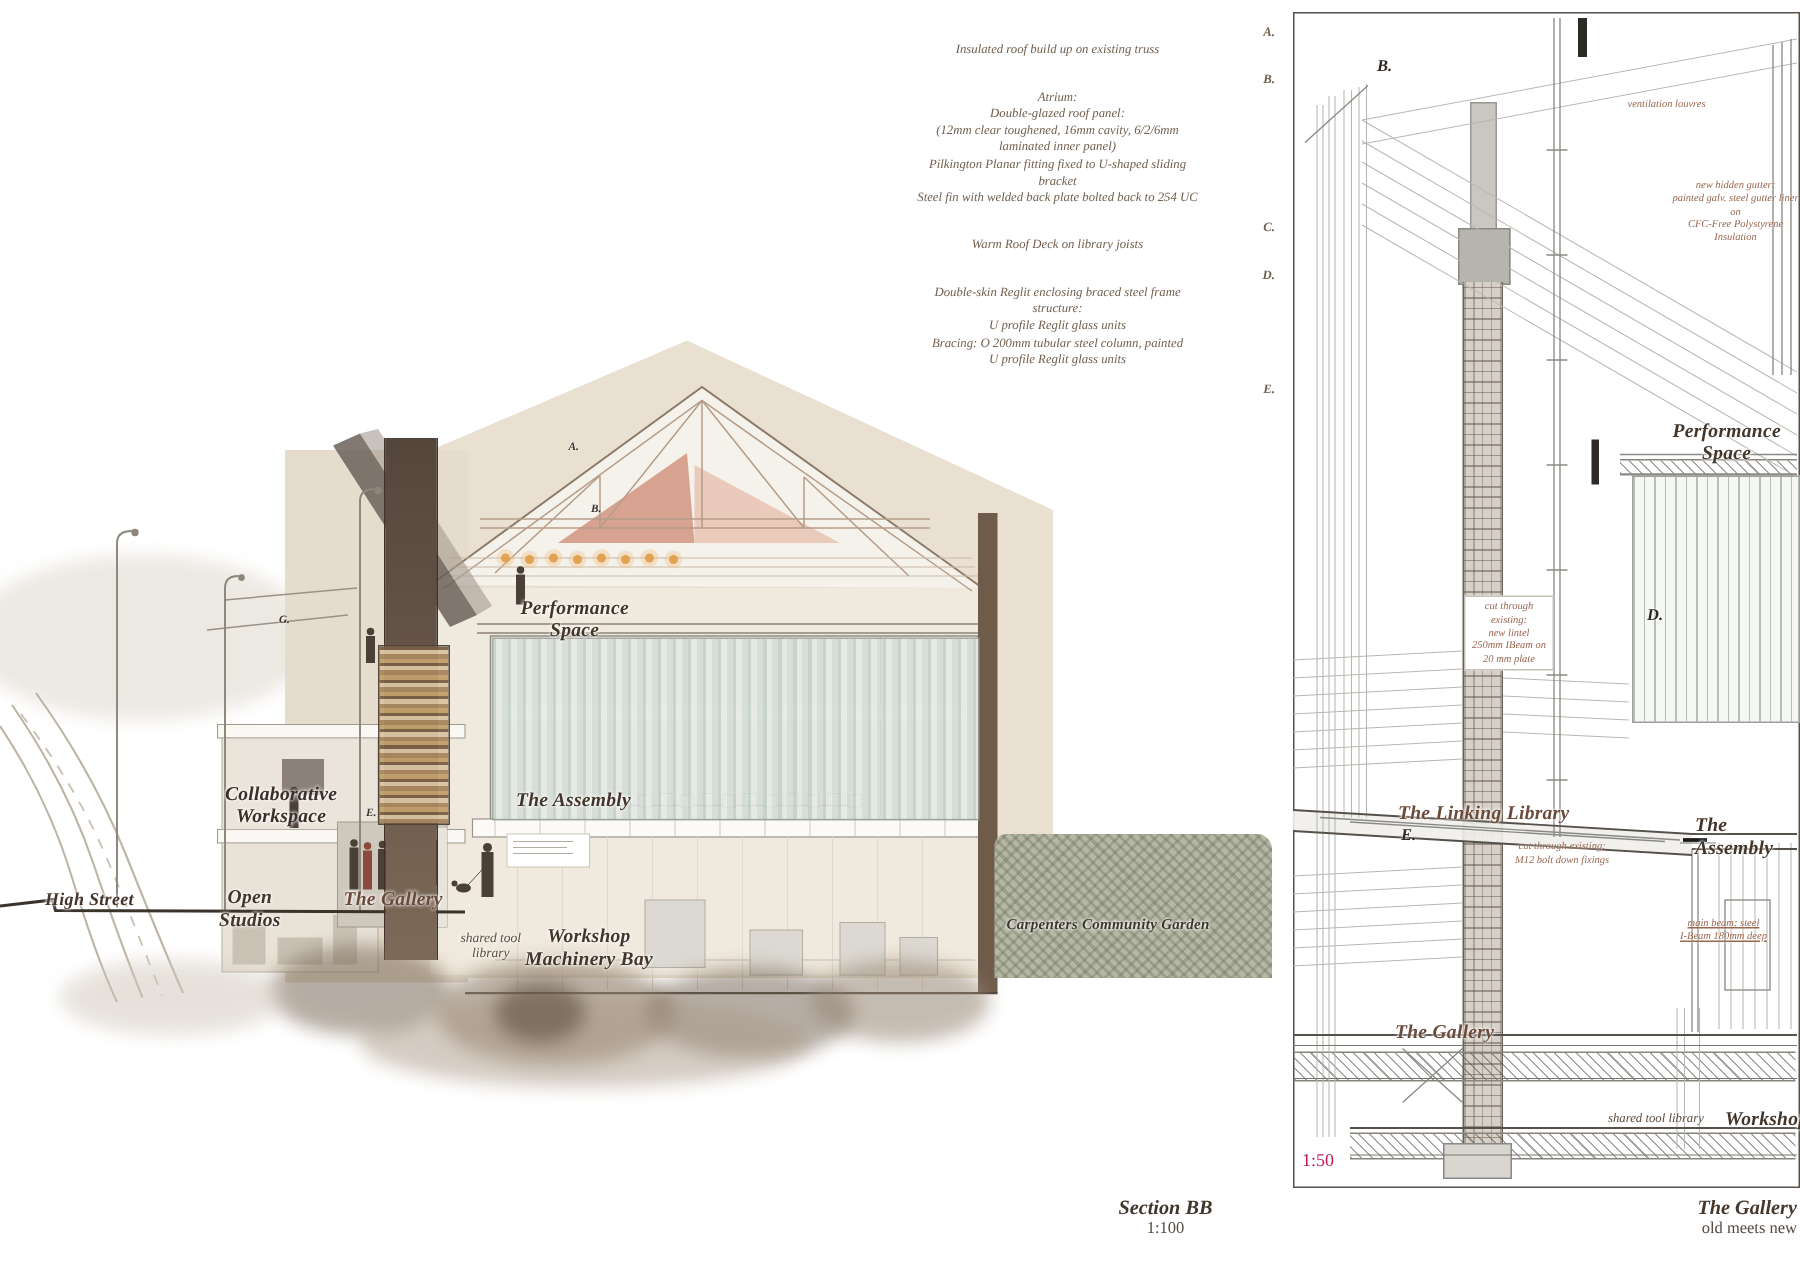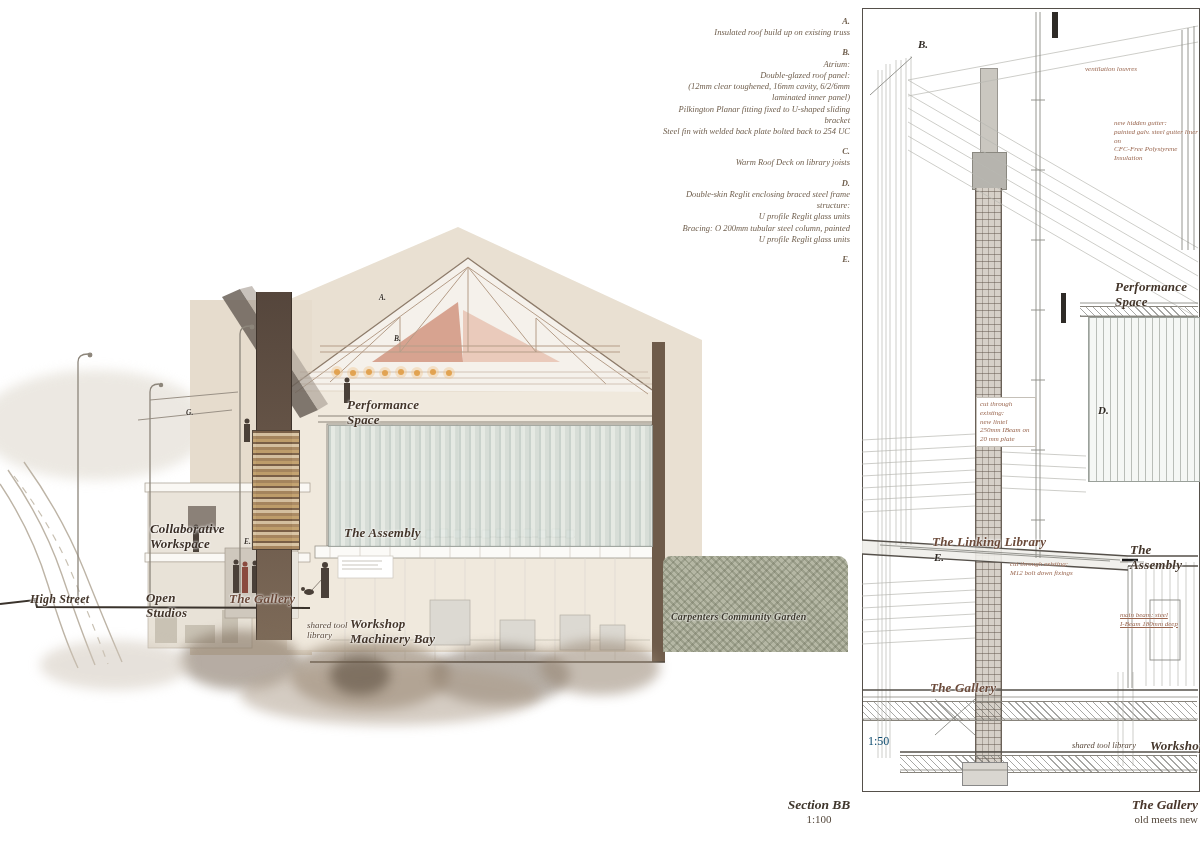--- a/index.html
+++ b/index.html
@@ -1,19 +1,19 @@
 <!DOCTYPE html>
 <html><head>
 <meta charset="utf-8">
 <style>
   html,body{margin:0;padding:0;background:#fff;}
   .canvas{position:relative;width:1200px;height:848px;background:#fff;overflow:hidden;
           font-family:"Liberation Serif","DejaVu Serif",serif;}
   .abs{position:absolute;}
-  .ml{white-space:pre-line;}
+  .ml{white-space:pre-line;text-align:center;}
   
   .notes{left:560px;top:16px;width:290px;text-align:right;color:#71604f;
          font-style:italic;font-size:8.5px;line-height:1.32;}
   .note-block{margin-bottom:9px;}
   .note-letter{font-weight:bold;}
   
   .lbl{font-style:italic;font-weight:bold;color:#43352a;font-size:13px;line-height:1.15;
        text-shadow:0 0 3px #fff,0 0 2px #fff;letter-spacing:.2px;}
   .lbl-warm{color:#6b4a3a;}
   .lbl-sm{font-style:italic;font-weight:normal;color:#5a4a3c;font-size:9px;line-height:1.15;
@@ -348,23 +348,23 @@
   <div class="abs lbl lbl-warm" style="left:918px;top:535px;margin-left:14px;">The Linking Library</div>
   <div class="abs lbl" style="left:1130px;top:543px;">The Assembly</div>
   <div class="abs marker-lg" style="left:934px;top:551px;">E.</div>
   <div class="abs dnote ml" style="left:1010px;top:560px;">cut through existing:
 M12 bolt down fixings</div>
   <div class="abs dnote ml" style="left:1120px;top:611px;text-decoration:underline;">main beam: steel
 I-Beam 180mm deep</div>
   <div class="abs lbl lbl-warm" style="left:930px;top:681px;">The Gallery</div>
   <div class="abs lbl-sm" style="left:1072px;top:741px;font-size:8.5px;">shared tool library</div>
   <div class="abs lbl" style="left:1150px;top:739px;">Workshop</div>
-  <div class="abs" style="left:868px;top:734px;font-size:12px;color:#0c4a6e;">1:50</div>
-
-  <div class="abs" style="left:754px;top:797px;width:130px;text-align:center;">
+  <div class="abs" style="left:868px;top:766px;font-size:12px;color:#be185d;">1:50</div>
+
+  <div class="abs" style="left:712px;top:797px;width:130px;text-align:center;">
     <div class="cap-title">Section BB</div>
     <div class="cap-sub">1:100</div>
   </div>
   <div class="abs" style="left:1040px;top:797px;width:158px;text-align:right;">
     <div class="cap-title" style="color:#4a372c;">The Gallery</div>
     <div class="cap-sub">old meets new</div>
   </div>
 
 </div>
 

